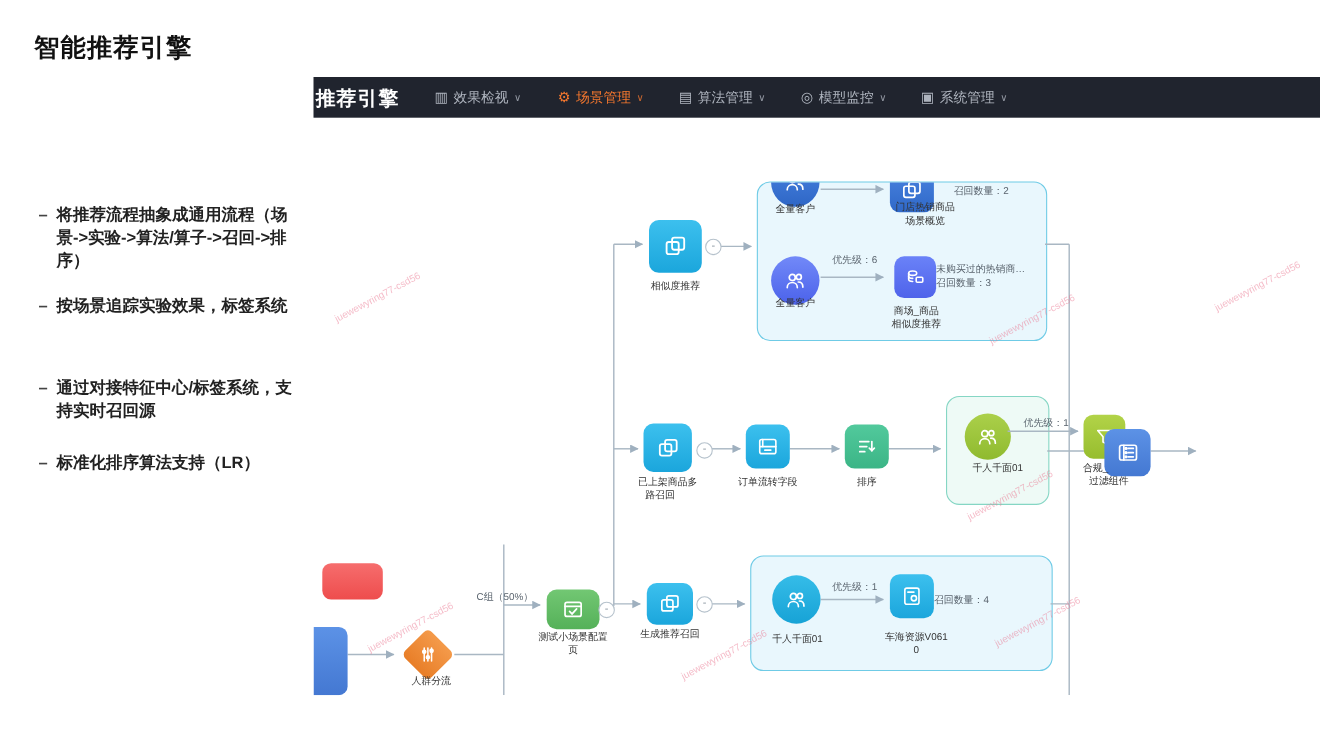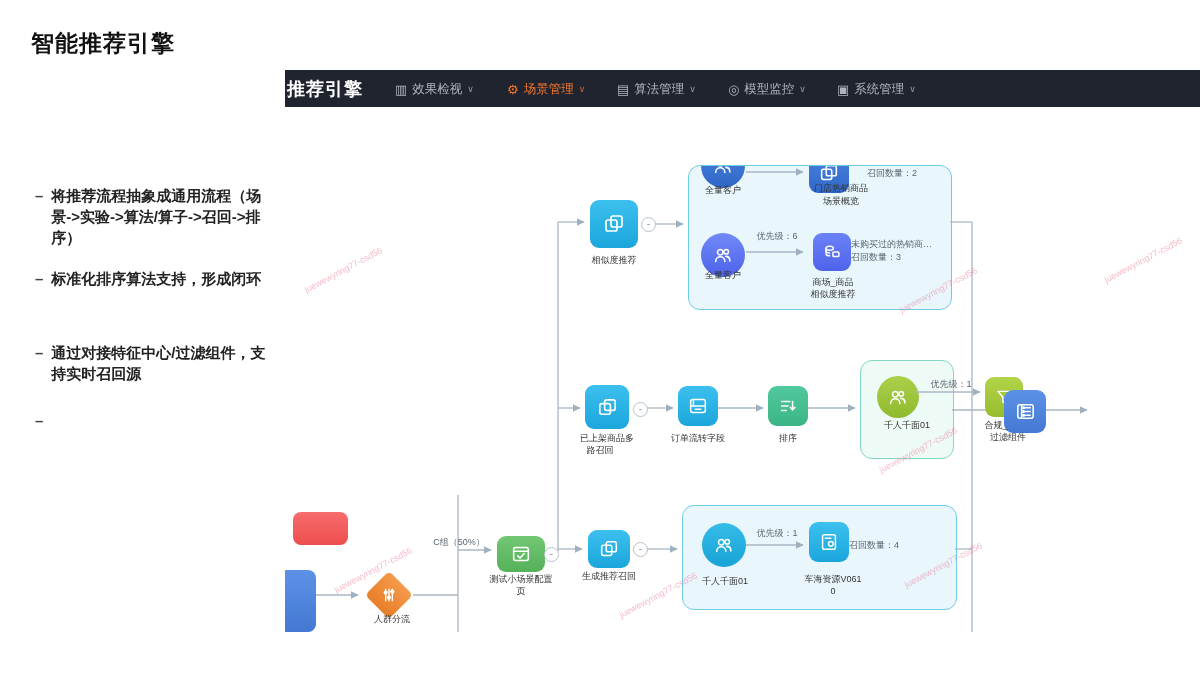--- a/index.html
+++ b/index.html
@@ -64,28 +64,29 @@
 
 <div class="page">
 
   <div class="slide-title">智能推荐引擎</div>
   <div class="bullet" style="top:185px">
     <span class="dash">–</span>
     <span>将推荐流程抽象成通用流程（场景-&gt;实验-&gt;算法/算子-&gt;召回-&gt;排序）</span>
   </div>
   <div class="bullet" style="top:268px">
     <span class="dash">–</span>
-    <span>标准化排序算法支持，形成闭环</span>
+    <span>按场景追踪实验效果，标签系统</span>
   </div>
   <div class="bullet" style="top:342px">
     <span class="dash">–</span>
-    <span>通过对接特征中心/过滤组件，支持实时召回源</span>
+    <span>通过对接特征中心/标签系统，支持实时召回源</span>
   </div>
   <div class="bullet" style="top:410px">
     <span class="dash">–</span>
+    <span>标准化排序算法支持（LR）</span>
   </div>
 
   <div class="shot">
 
     <div class="navbar">
       <div class="brand">推荐引擎</div>
       <div class="nav-item" style="left:110px">
         <span class="g">▥</span>
         <span>效果检视</span>
         <span class="chev">∨</span>

